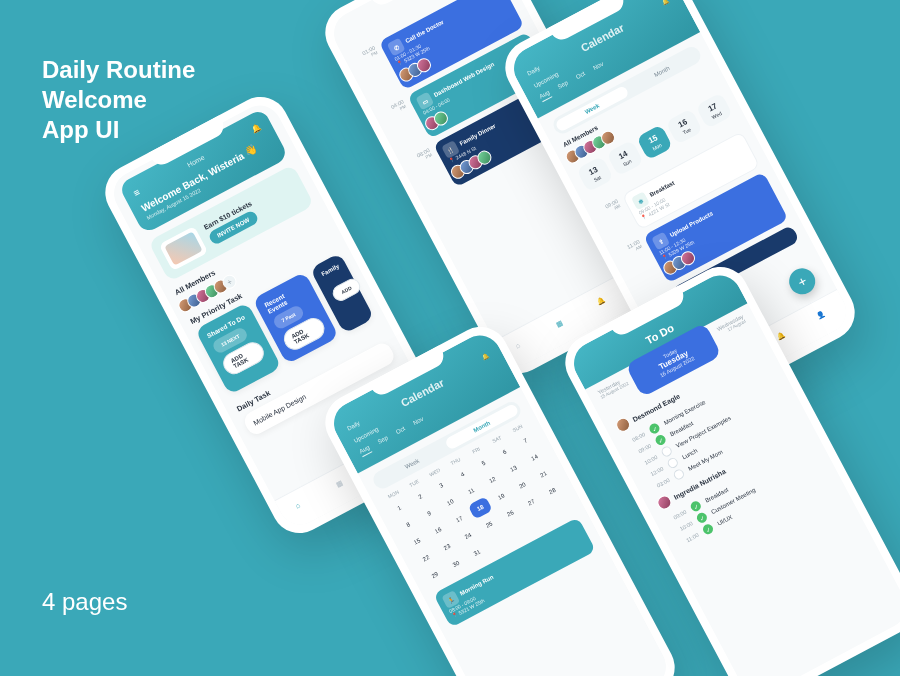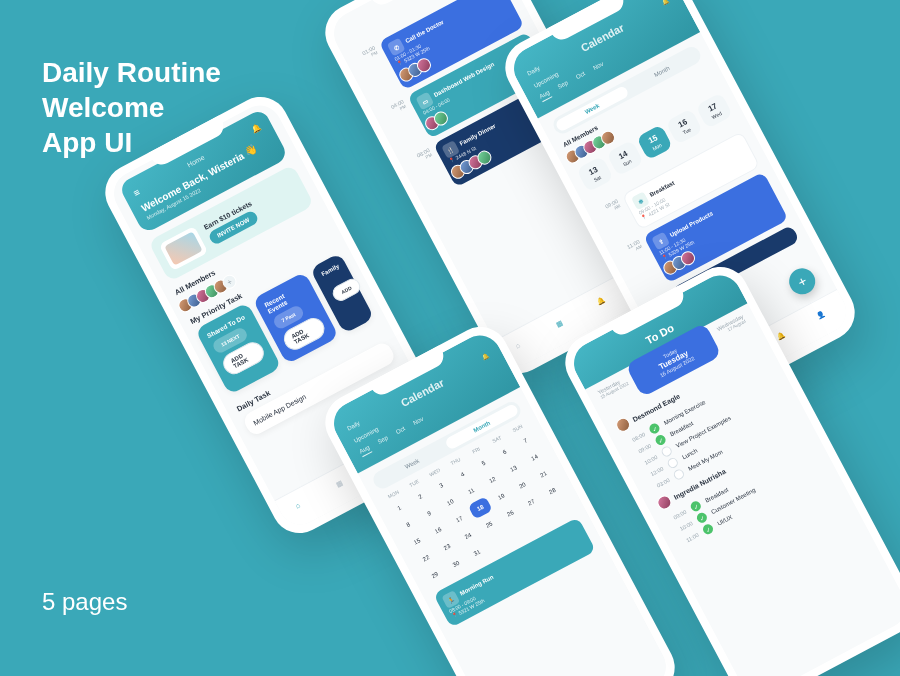--- a/index.html
+++ b/index.html
@@ -7,21 +7,21 @@
   width: 900px; height: 676px;
   background: #3aa8b8;
   font-family: -apple-system, BlinkMacSystemFont, 'Segoe UI', Helvetica, Arial, sans-serif;
   overflow: hidden;
   position: relative;
 }
 .hero-title {
   position: absolute;
   top: 55px; left: 42px;
   color: #fff;
-  font-size: 28px;
+  font-size: 24px;
   font-weight: 700;
   line-height: 1.25;
 }
 .subtitle {
   position: absolute;
   bottom: 60px; left: 42px;
   color: #fff;
   font-size: 24px;
   font-weight: 400;
 }
@@ -160,21 +160,21 @@
 }
 </style>
 </head>
 <body>
 
 <div class="hero-title">
   <div>Daily Routine</div>
   <div>Welcome</div>
   <div>App UI</div>
 </div>
-<div class="subtitle">5 pages</div>
+<div class="subtitle">4 pages</div>
 
 <div class="phones">
 
   <div class="phone p1">
     <div class="screen">
       <div class="home-hero">
         <div style="display:flex;justify-content:space-between;align-items:center;margin-bottom:6px;">
           <span style="font-size:10px;">≡</span>
           <h4>Home</h4>
           <span style="font-size:8px;">🔔</span>

